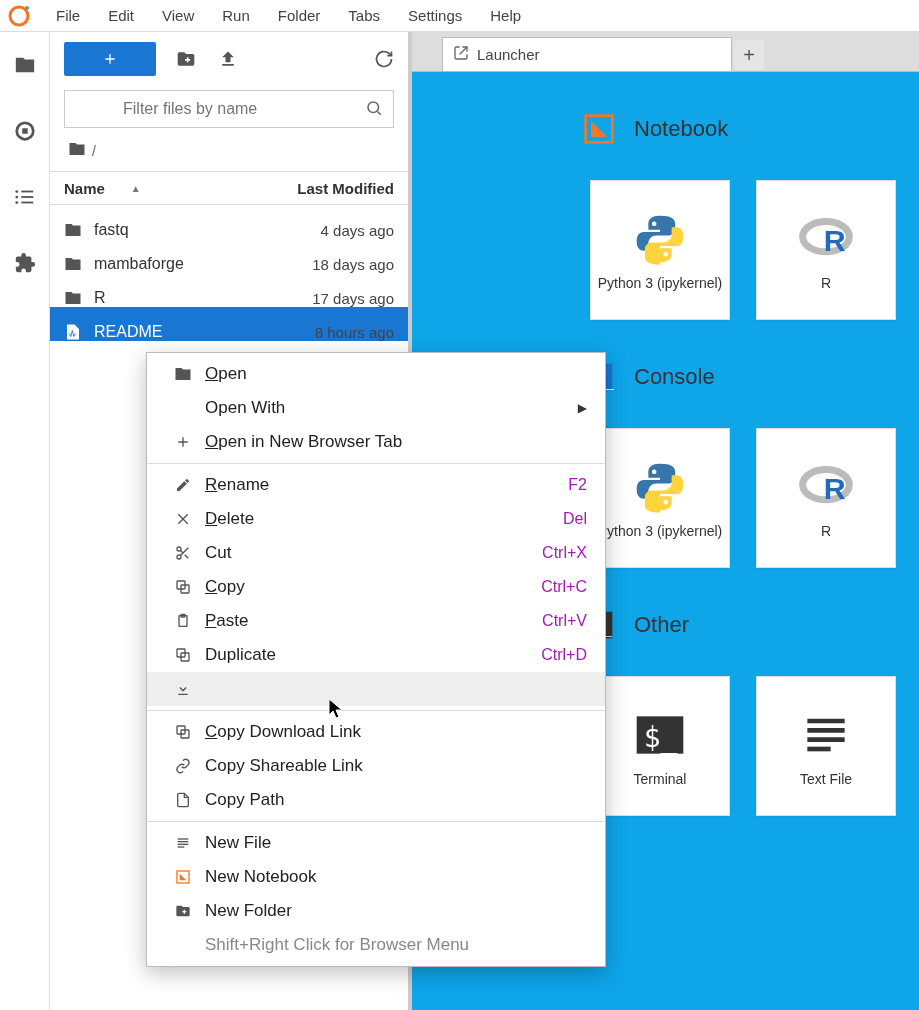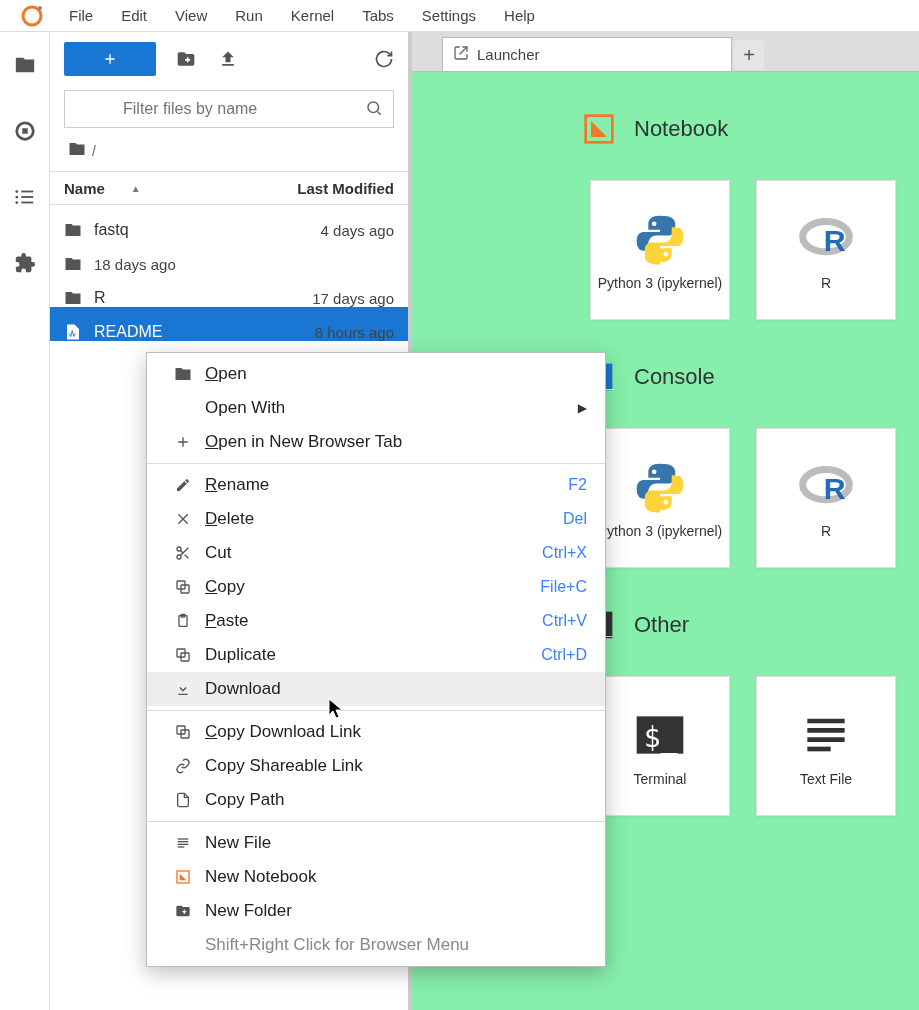--- a/index.html
+++ b/index.html
@@ -12,21 +12,21 @@
     height: 1010px;
     overflow: hidden;
     position: relative;
   }
   
   .menubar {
     display: flex;
     align-items: center;
     height: 32px;
     border-bottom: 1px solid #ddd;
-    padding-left: 13px;
+    padding-left: 0;
   }
   .logo {
     width: 26px; height: 26px;
     margin: 0 10px 0 6px;
     display:flex; align-items:center; justify-content:center;
   }
   .menubar .menu-item {
     padding: 0 14px;
     font-size: 15px;
     color: #444;
@@ -156,21 +156,21 @@
   .tab-add {
     width:30px; height:30px;
     display:flex; align-items:center; justify-content:center;
     font-size:20px; color:#555; cursor:pointer;
     margin-left:2px;
     background:#e5e5e5;
     border-radius:3px;
     position:relative; top:-1px;
   }
   .launcher {
-    background:#86efac;
+    background:#0ea5e9;
     flex:1;
     padding: 40px 0 0 0;
     overflow:auto;
   }
   .launch-section { margin: 0 0 40px 0; }
   .launch-head {
     display:flex; align-items:center; gap:18px;
     padding-left:170px;
     margin-bottom: 34px;
   }
@@ -215,21 +215,21 @@
     padding: 0 18px 0 26px;
     font-size:17px;
     color:#222;
     cursor:pointer;
     gap:12px;
   }
   .cm-item:hover, .cm-item.hover { background:#eee; }
   .cm-item .cm-icon { width:20px; height:20px; display:flex; align-items:center; justify-content:center; color:#555; flex-shrink:0; }
   .cm-item .cm-label { flex:1; }
   .cm-item .cm-label .ul { text-decoration: underline; }
-  .cm-item .cm-shortcut { color:#3b82f6; font-size:16px; }
+  .cm-item .cm-shortcut { color:#a21caf; font-size:16px; }
   .cm-item .cm-tri { color:#333; font-size:12px; }
   .cm-sep {
     height:1px; background:#ddd; margin:4px 0;
   }
   .cm-disabled {
     color:#888;
     cursor:default;
   }
   
   .cursor {
@@ -247,21 +247,21 @@
   <div class="logo">
     <svg width="24" height="24" viewBox="0 0 24 24">
         <circle cx="12" cy="12" r="9" fill="none" stroke="#f37726" stroke-width="3"></circle>
         <circle cx="20" cy="4" r="2" fill="#888"></circle>
       </svg>
   </div>
   <div class="menu-item">File</div>
   <div class="menu-item">Edit</div>
   <div class="menu-item">View</div>
   <div class="menu-item">Run</div>
-  <div class="menu-item">Kernel</div>
+  <div class="menu-item">Folder</div>
   <div class="menu-item">Tabs</div>
   <div class="menu-item">Settings</div>
   <div class="menu-item">Help</div>
 </div>
 
 <div class="workspace">
 
   <div class="left-rail">
     <div class="rail-btn">
       <svg width="22" height="22" viewBox="0 0 24 24" fill="#555">
@@ -349,20 +349,21 @@
           </span>
           <span class="row-name">fastq</span>
           <span class="row-mod">4 days ago</span>
         </div>
         <div class="fb-row">
           <span class="row-icon">
             <svg width="18" height="18" viewBox="0 0 24 24" fill="currentColor">
               <path d="M10 4H2v16h20V6H12l-2-2z"></path>
             </svg>
           </span>
+          <span class="row-name">mambaforge</span>
           <span class="row-mod">18 days ago</span>
         </div>
         <div class="fb-row">
           <span class="row-icon">
             <svg width="18" height="18" viewBox="0 0 24 24" fill="currentColor">
               <path d="M10 4H2v16h20V6H12l-2-2z"></path>
             </svg>
           </span>
           <span class="row-name">R</span>
           <span class="row-mod">17 days ago</span>
@@ -554,21 +555,21 @@
     <span class="cm-shortcut">Ctrl+X</span>
   </div>
   <div class="cm-item">
     <span class="cm-icon">
         <svg width="16" height="16" viewBox="0 0 24 24" fill="none" stroke="#555" stroke-width="2">
           <rect x="9" y="9" width="12" height="12" rx="1"></rect>
           <rect x="3" y="3" width="12" height="12" rx="1"></rect>
         </svg>
       </span>
     <span class="cm-label"><span class="ul">C</span><span id="cm-copy-rest">opy</span></span>
-    <span class="cm-shortcut">File+C</span>
+    <span class="cm-shortcut">Ctrl+C</span>
   </div>
   <div class="cm-item">
     <span class="cm-icon">
         <svg width="16" height="16" viewBox="0 0 24 24" fill="none" stroke="#555" stroke-width="2">
           <rect x="6" y="4" width="12" height="16" rx="1"></rect>
           <rect x="9" y="2" width="6" height="4" rx="1"></rect>
         </svg>
       </span>
     <span class="cm-label"><span class="ul">P</span><span id="cm-paste-rest">aste</span></span>
     <span class="cm-shortcut">Ctrl+V</span>
@@ -582,21 +583,20 @@
       </span>
     <span class="cm-label">Duplicate</span>
     <span class="cm-shortcut">Ctrl+D</span>
   </div>
   <div class="cm-item hover">
     <span class="cm-icon">
         <svg width="16" height="16" viewBox="0 0 24 24" fill="#555">
           <path d="M12 3v10l-4-4-1.4 1.4L12 16l5.4-5.6L16 9l-4 4V3h0zM5 19h14v2H5z"></path>
         </svg>
       </span>
-    <span class="cm-label">Download</span>
   </div>
   <div class="cm-sep"></div>
   <div class="cm-item">
     <span class="cm-icon">
         <svg width="16" height="16" viewBox="0 0 24 24" fill="none" stroke="#555" stroke-width="2">
           <rect x="9" y="9" width="12" height="12" rx="1"></rect>
           <rect x="3" y="3" width="12" height="12" rx="1"></rect>
         </svg>
       </span>
     <span class="cm-label"><span class="ul">C</span><span id="cm-cdl-rest">opy Download Link</span></span>

